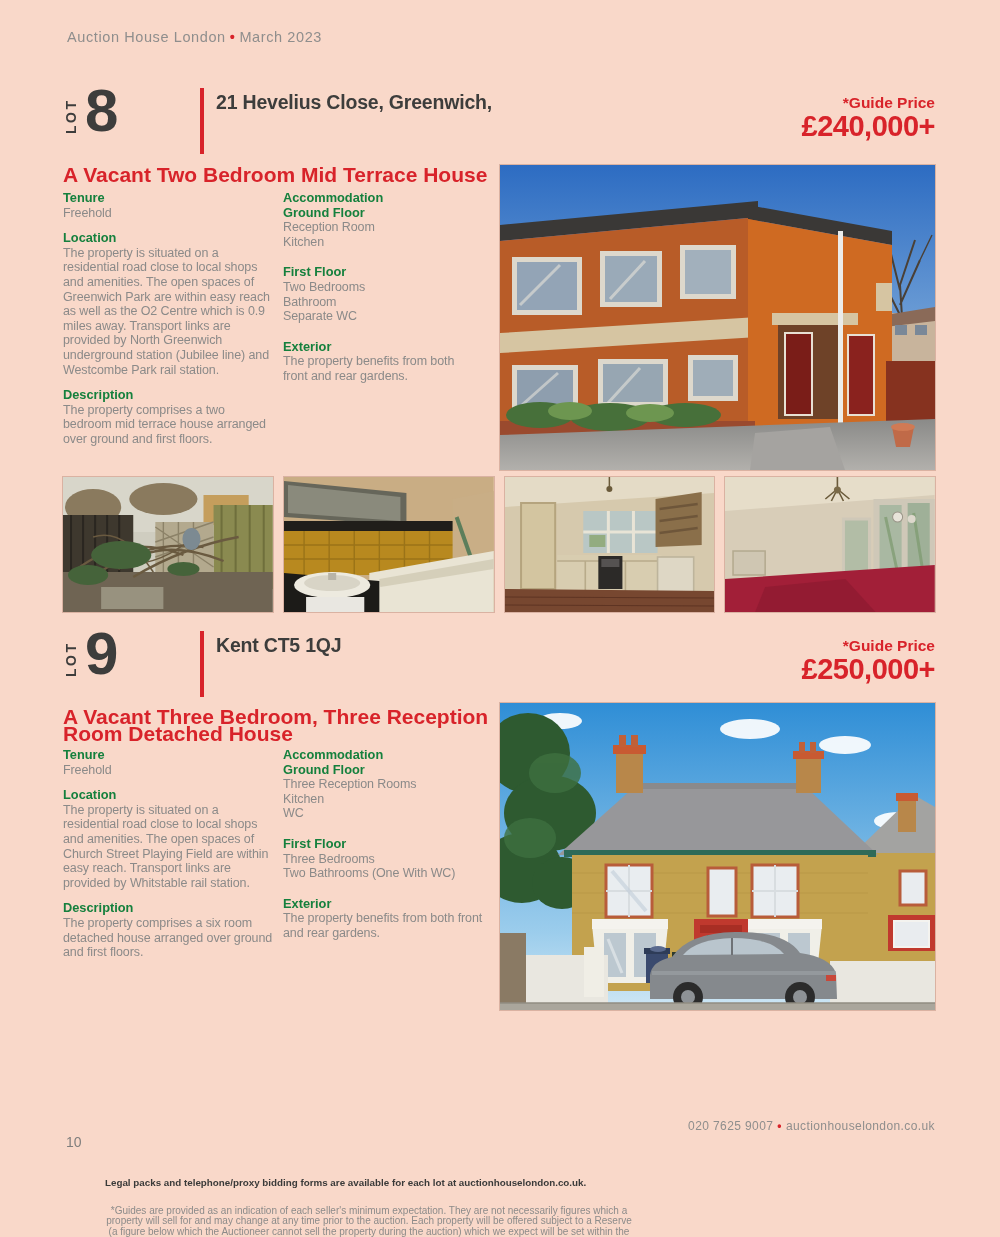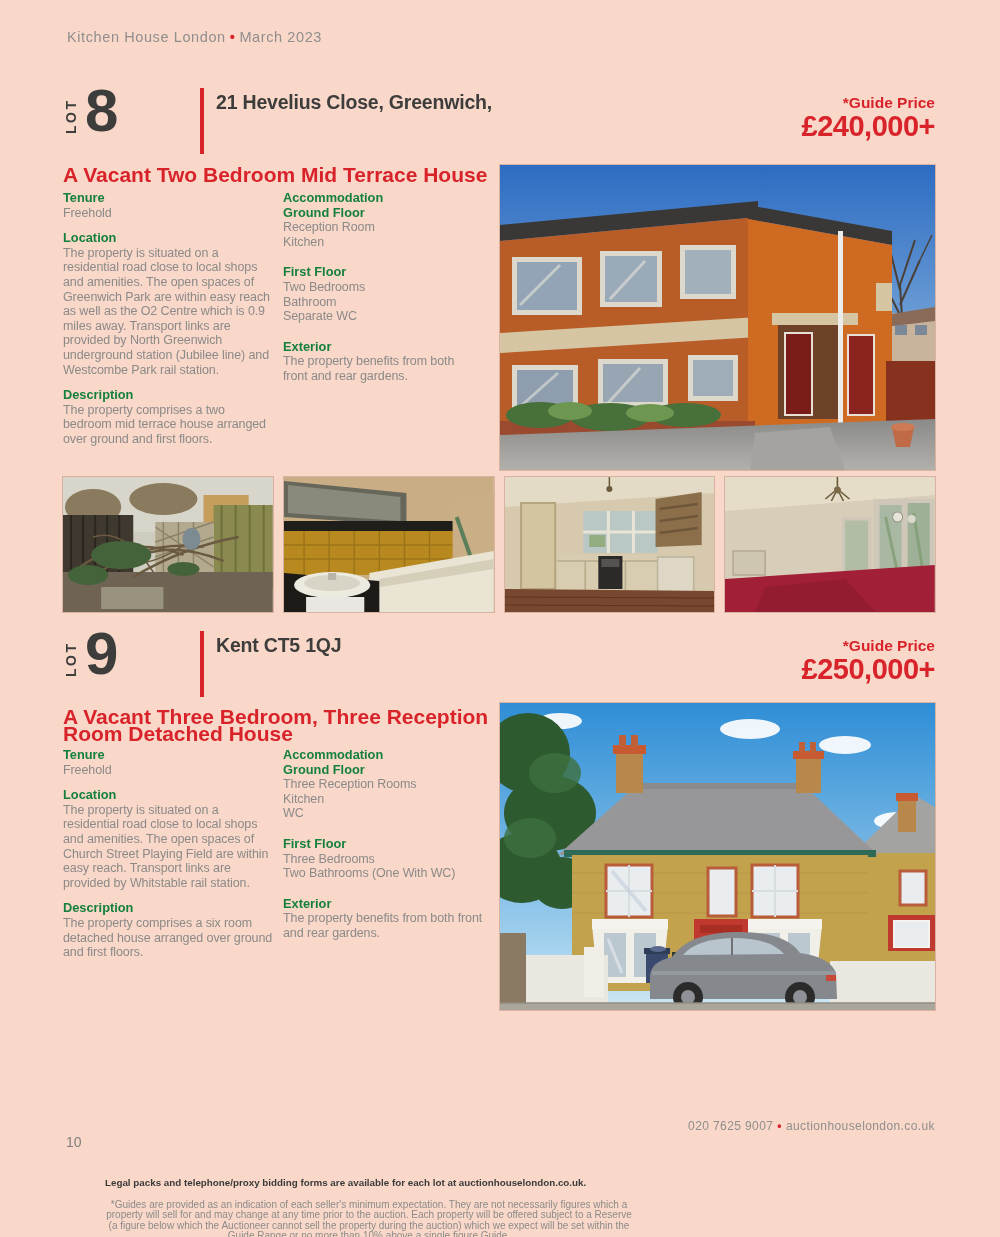--- a/index.html
+++ b/index.html
@@ -28,29 +28,29 @@
   .sec .h{font-weight:700;color:#15803d;font-size:12.8px;line-height:14.6px;}
   .sec .t{color:#8b8a89;font-size:12.5px;line-height:14.6px;letter-spacing:-.1px;}
   .pre{white-space:pre-line;}
   .photo{position:absolute;outline:1px solid rgba(140,80,60,.28);background:#cfcfcf;}
   .photo svg{display:block;width:100%;height:100%;}
   .thumbs{position:absolute;left:63px;top:477px;width:872px;height:135px;display:flex;gap:11px;}
   .thumb{flex:1;outline:1px solid rgba(140,80,60,.28);}
   .thumb svg{display:block;width:100%;height:100%;}
   .footer-page{position:absolute;left:66px;top:1134px;font-size:14px;color:#7f7e7d;}
   .footer-legal{position:absolute;left:105px;top:1177px;width:528px;}
-  .footer-legal .bold{font-weight:700;font-size:9.8px;line-height:12px;color:#3a3a39;margin-bottom:11px;}
+  .footer-legal .bold{font-weight:700;font-size:9.8px;line-height:12px;color:#3a3a39;margin-bottom:17px;}
   .footer-legal .small{font-size:10px;line-height:10.4px;color:#8c8b8a;text-align:center;}
   .footer-contact{position:absolute;right:65px;top:1119px;font-size:12px;letter-spacing:.4px;color:#8f8e8d;}
 </style>
 </head>
 <body>
 
 <div class="hdr">
-  <span>Kitchen House London</span><span class="dot">•</span><span>March 2023</span>
+  <span>Auction House London</span><span class="dot">•</span><span>March 2023</span>
 </div>
 
 <div class="lot-vertical" style="left:63px;top:87px;">LOT</div>
 <div class="lot-number" style="left:85px;top:81px;">8</div>
 <div class="red-bar" style="left:200px;top:88px;"></div>
 <div class="address" style="left:216px;top:91px;">
   <div>21 Hevelius Close, Greenwich,</div>
 </div>
 <div class="price" style="top:94px;">
   <div class="gp">*Guide Price</div>

